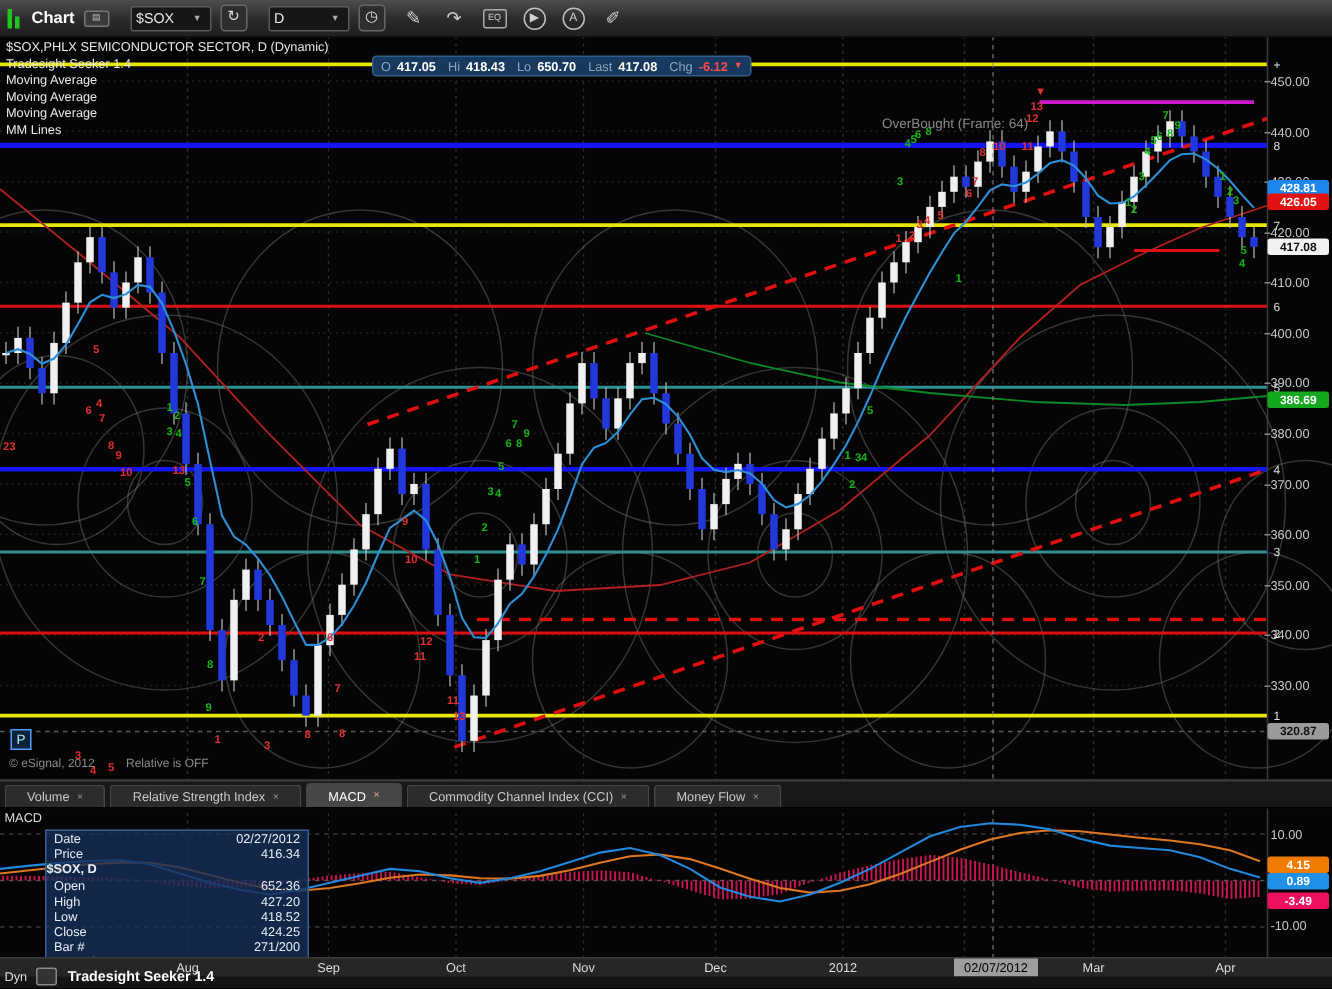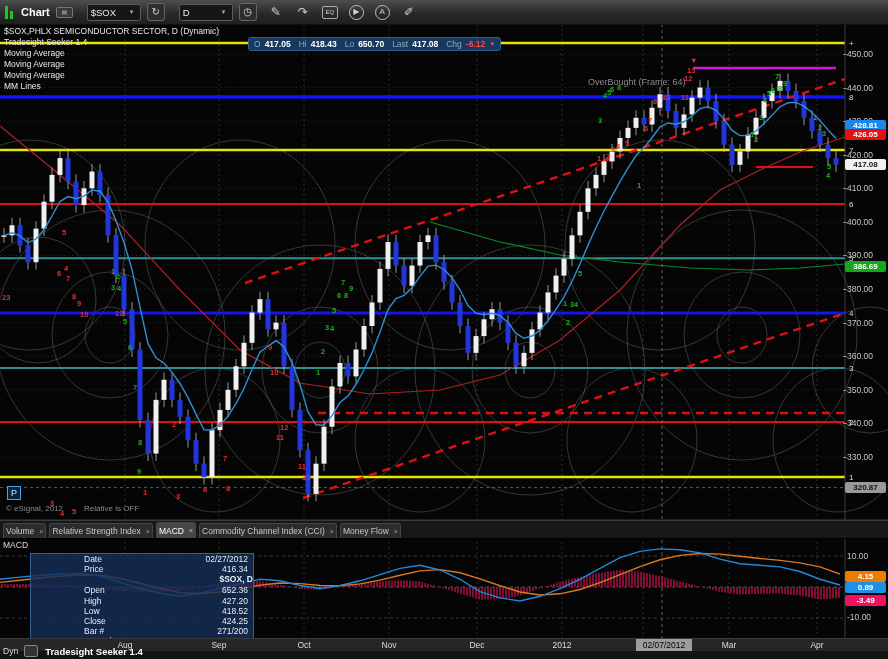--- a/index.html
+++ b/index.html
@@ -39,30 +39,30 @@
   
   .tick{position:absolute;left:847px;color:#c8c8c8;font-size:8.5px;z-index:6;}
   .tickdash{position:absolute;left:843px;width:4px;height:1px;background:#888;z-index:6;}
   .ptag{position:absolute;left:845px;width:41px;height:11px;border-radius:2px;text-align:center;
     font-size:8px;font-weight:bold;line-height:11px;z-index:8;}
   
   #tabsbar{position:absolute;left:0;top:520px;width:888px;height:17px;background:#181818;
     border-top:1px solid #3a3a3a;border-bottom:1px solid #000;display:flex;align-items:flex-end;z-index:20;}
   .tab{height:14px;margin-left:3px;background:#2c2c2c;border:1px solid #454545;border-bottom:none;
     border-radius:3px 3px 0 0;color:#c9c9c9;font-size:8.5px;display:flex;align-items:center;
-    padding:0 2px;white-space:nowrap;}
+    padding:0 14px;white-space:nowrap;}
   .tab.active{background:#474747;color:#fff;height:15px;}
   .tab .x{margin-left:5px;font-size:7px;color:#999;}
   .tab.active .x{color:#e8b0a0;}
   
   #macdlabel{left:3px;top:540px;color:#ddd;font-size:8.5px;z-index:10;}
   #dwin{left:30px;top:553px;width:174px;height:93px;background:rgba(22,48,88,0.82);
-    border:1px solid #34608f;z-index:12;font-size:8.5px;color:#e6edf5;padding-left:48px;}
+    border:1px solid #34608f;z-index:12;font-size:8.5px;color:#e6edf5;}
   #dwin .row{display:flex;justify-content:space-between;padding:0 5px;line-height:10.2px;}
-  #dwin .sym{text-align:right;font-weight:bold;line-height:11px;}
+  #dwin .sym{text-align:left;font-weight:bold;line-height:11px;}
   
   #xaxis{position:absolute;left:0;top:638px;width:888px;height:13px;background:#262626;
     border-top:1px solid #3a3a3a;z-index:20;}
   .mon{position:absolute;top:1px;color:#ddd;font-size:8.5px;transform:translateX(-50%);}
   #datetag{position:absolute;top:0px;height:12px;background:#9e9e9e;color:#000;font-size:8.5px;
     line-height:12px;text-align:center;z-index:22;}
   
   #statusbar{position:absolute;left:0;top:651px;width:888px;height:8px;background:#141414;z-index:21;}
   #statusgrp{position:absolute;left:3px;top:645px;display:flex;align-items:center;z-index:25;}
   #statusgrp .dyn{color:#ddd;font-size:8.5px;}

